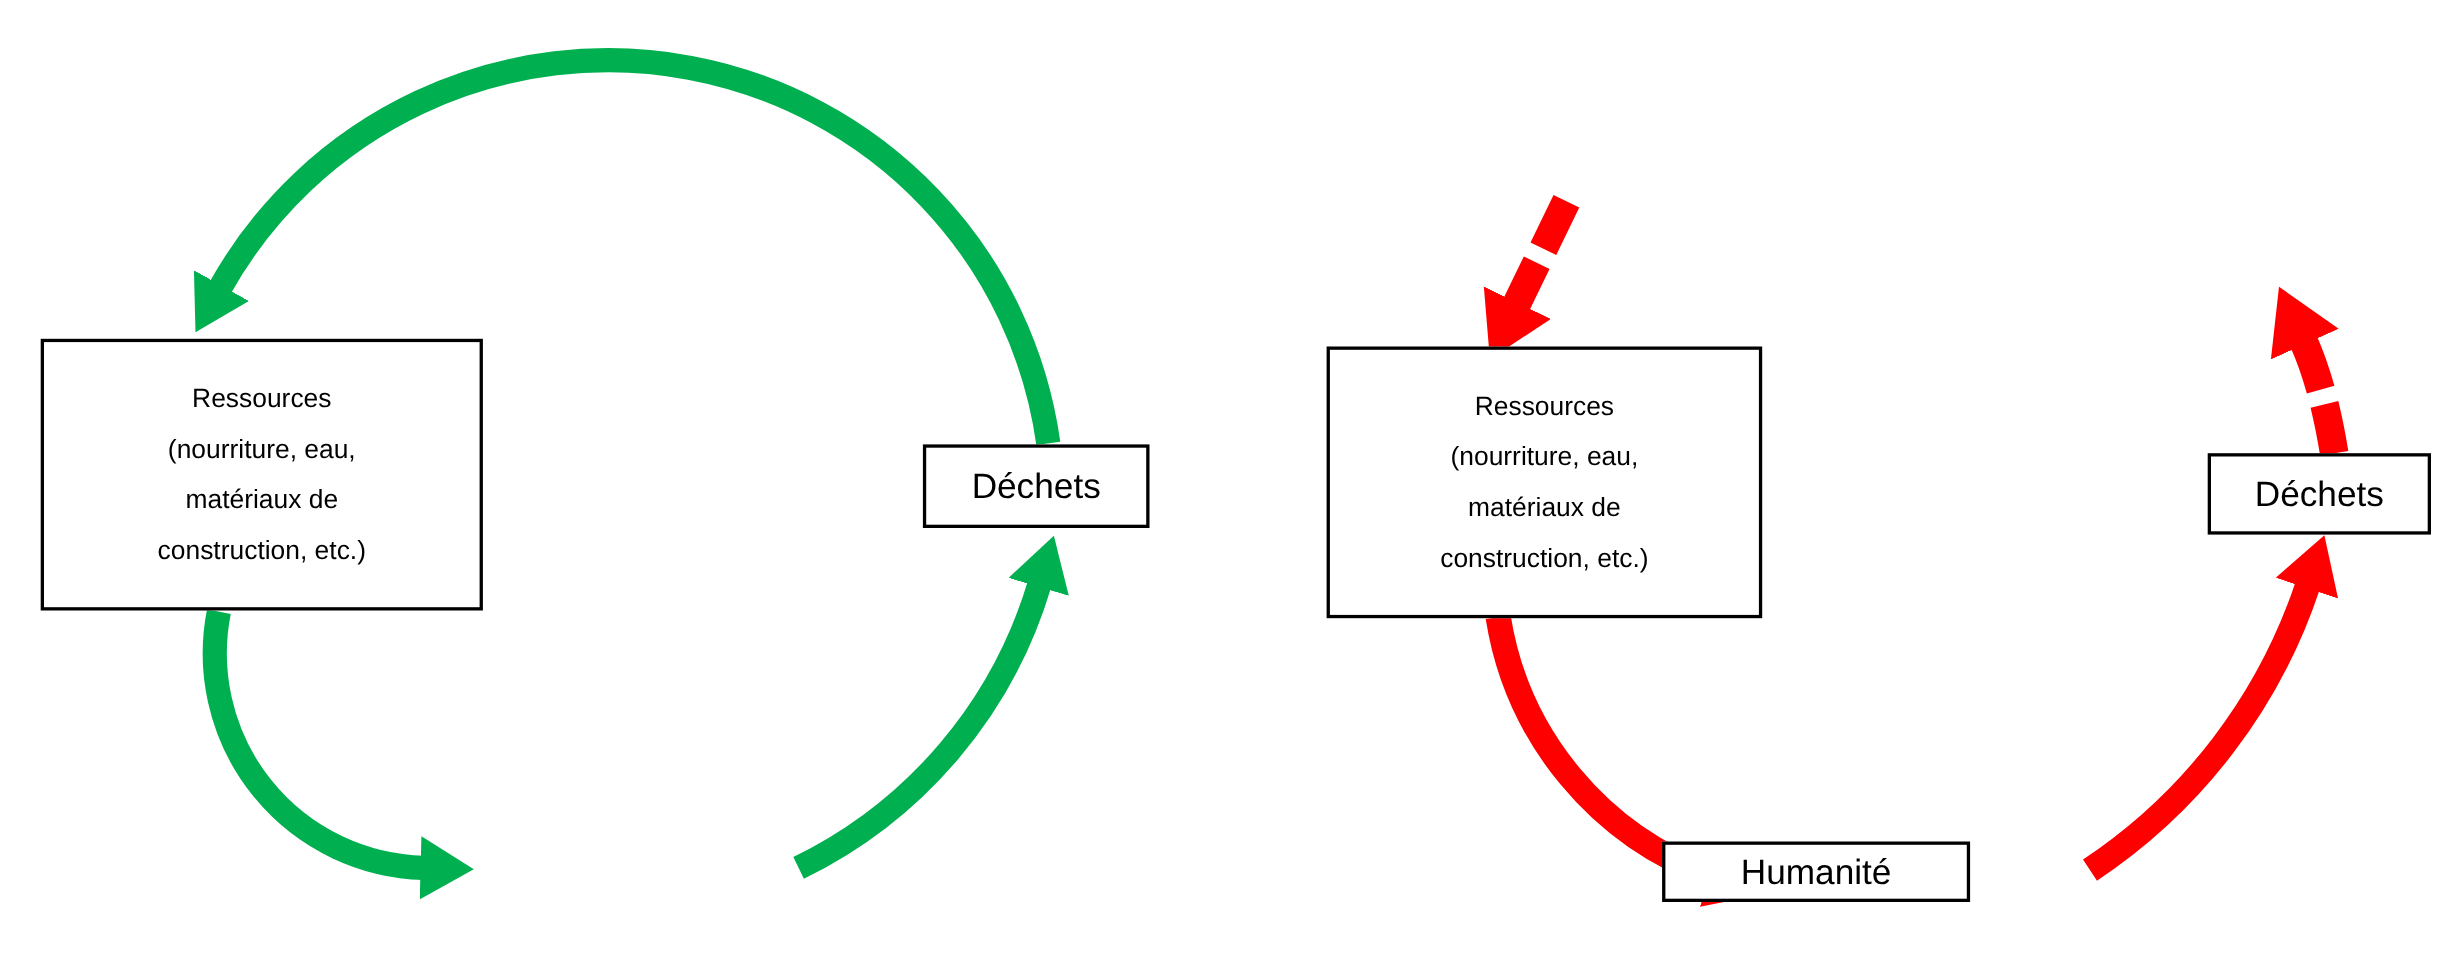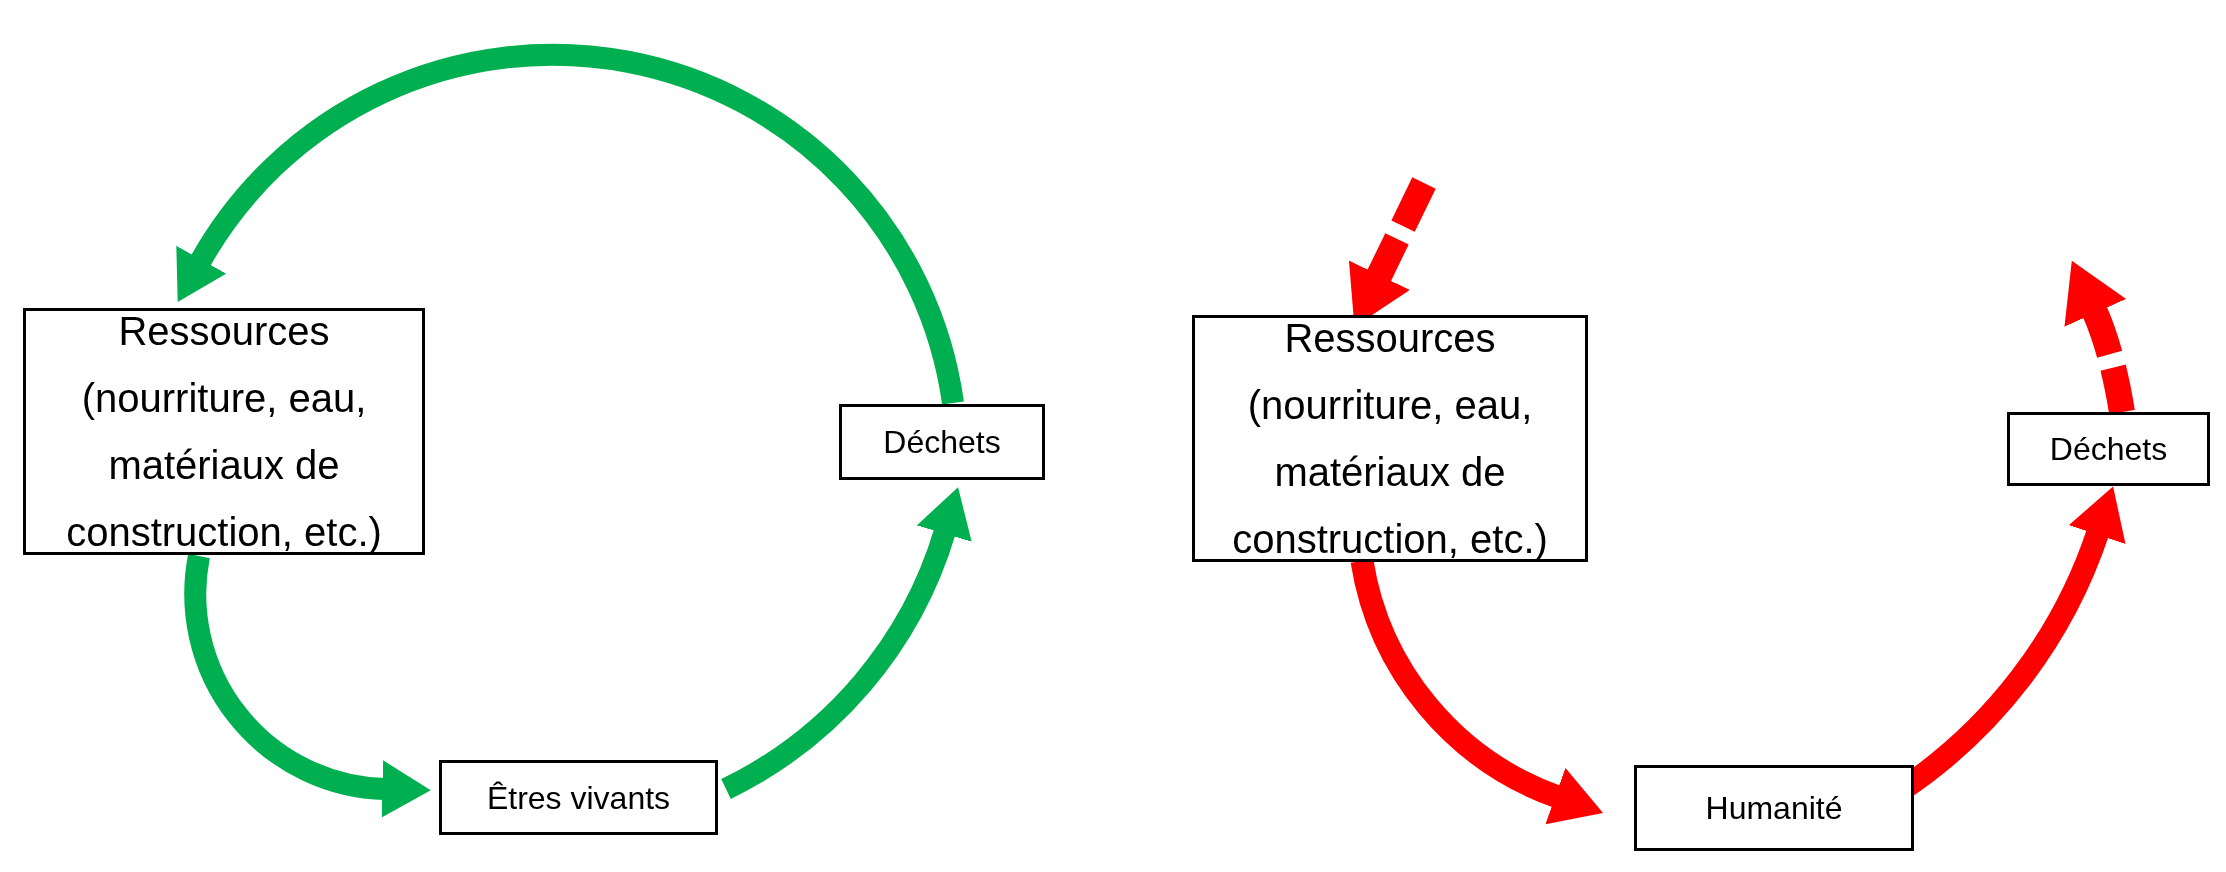--- a/index.html
+++ b/index.html
@@ -25,29 +25,29 @@
     display: flex;
     align-items: center;
     justify-content: center;
     text-align: center;
     color: #000000;
   }
   .node-box .box-label {
     white-space: pre-line;
     display: block;
   }
-  .box-large { font-size: 40px; line-height: 67px; }
+  .box-large { font-size: 24px; line-height: 46px; margin-left: 14px; }
   .box-small { font-size: 32px; line-height: 48px; }
 
   
   #box-ressources-left { left: 23px;   top: 308px; width: 402px; height: 247px; }
   #box-dechets-left    { left: 839px;  top: 404px; width: 206px; height: 76px; }
   #box-etres-vivants   { left: 439px;  top: 760px; width: 279px; height: 75px; }
   #box-ressources-right{ left: 1192px; top: 315px; width: 396px; height: 247px; }
-  #box-humanite        { left: 1634px; top: 765px; width: 280px; height: 86px; }
+  #box-humanite        { left: 1511px; top: 765px; width: 280px; height: 55px; }
   #box-dechets-right   { left: 2007px; top: 412px; width: 203px; height: 74px; }
 </style>
 </head>
 <body>
 
 <div id="canvas">
 
   <svg id="arrow-layer" viewBox="0 0 2226 872" xmlns="http://www.w3.org/2000/svg">
     <defs>
       <marker id="ah-green" markerUnits="strokeWidth" markerWidth="2.4" markerHeight="2.8" refX="0.12" refY="1.3" orient="auto">
@@ -77,23 +77,20 @@
     <span class="box-label">Ressources
 (nourriture, eau,
 matériaux de
 construction, etc.)</span>
   </div>
 
   <div id="box-dechets-left" class="node-box box-small">
     <span class="box-label">Déchets</span>
   </div>
 
-  <div id="box-etres-vivants" class="node-box box-small">
-    <span class="box-label">Êtres vivants</span>
-  </div>
 
   <div id="box-ressources-right" class="node-box box-large">
     <span class="box-label">Ressources
 (nourriture, eau,
 matériaux de
 construction, etc.)</span>
   </div>
 
   <div id="box-humanite" class="node-box box-small">
     <span class="box-label">Humanité</span>

